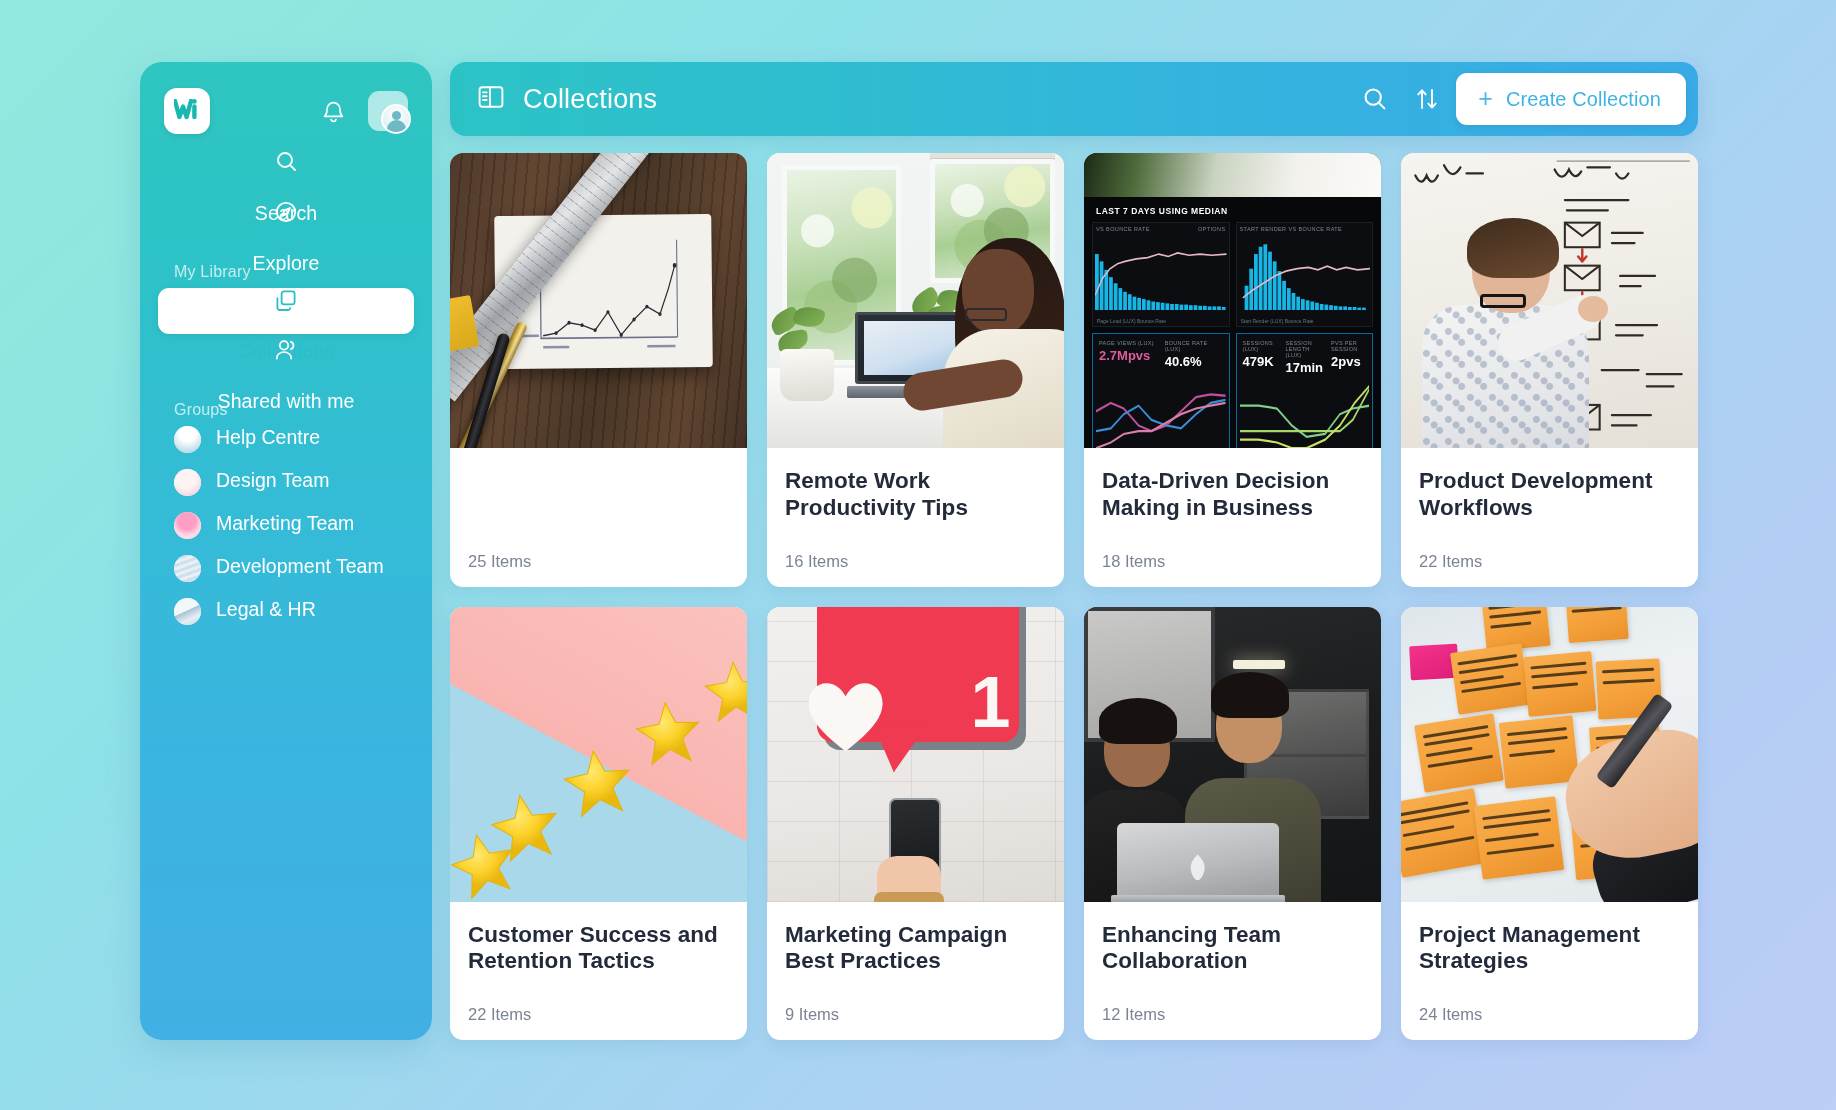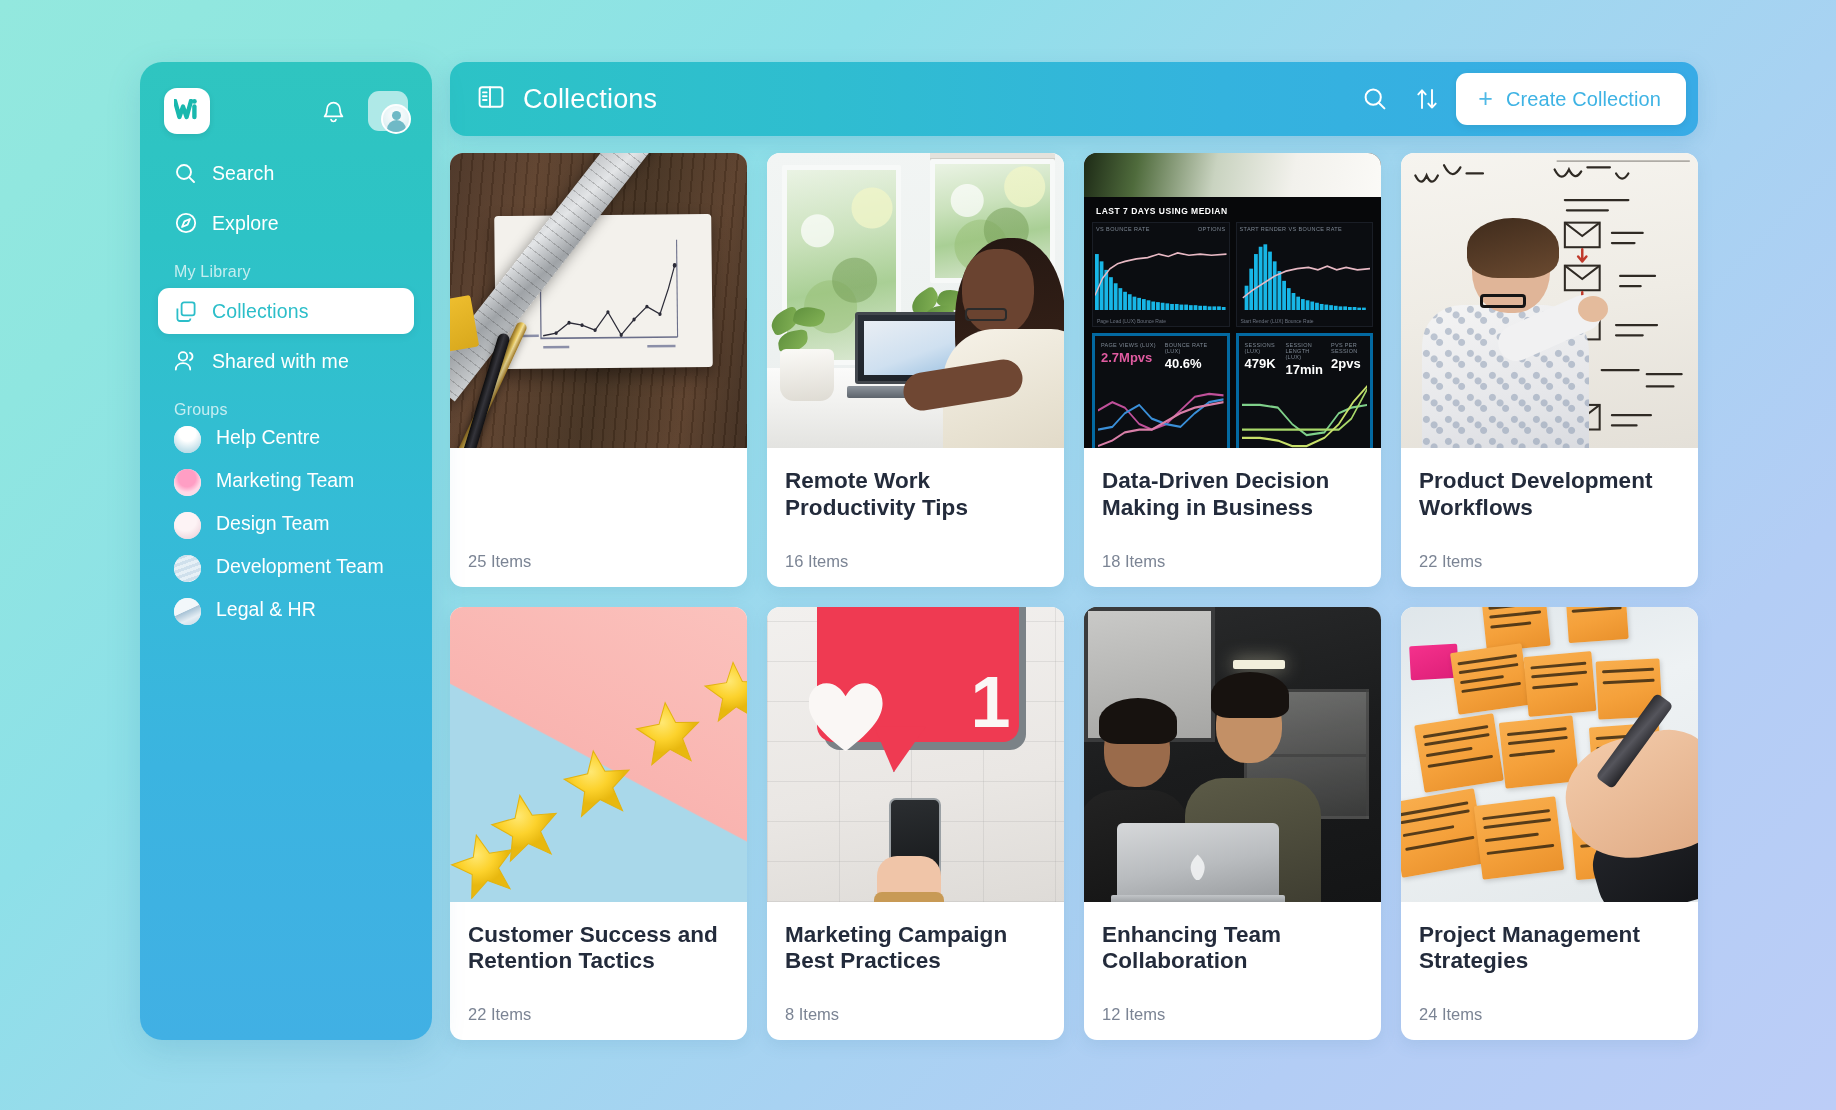--- a/index.html
+++ b/index.html
@@ -116,29 +116,30 @@
     border-radius: 10px 10px 0 0;
     background: #6fb9c6;
   }
 
   
   .nav { margin-top: 14px; }
 
   .nav-item {
     display: flex;
     align-items: center;
-    gap: 15px;
+    gap: 29px;
     height: 46px;
     padding: 0 16px;
     border-radius: 11px;
     color: #ffffff;
     font-size: 19.5px;
     letter-spacing: .1px;
     cursor: pointer;
     margin-bottom: 4px;
+    flex-direction: column;
   }
   .nav-item .ico { width: 23px; height: 23px; display: flex; align-items: center; justify-content: center; flex: 0 0 23px; }
   .nav-item.active {
     background: #ffffff;
     color: #2bbec9;
     box-shadow: 0 2px 8px rgba(0,0,0,.07);
   }
 
   .nav-section {
     color: rgba(255,255,255,.72);
@@ -486,21 +487,21 @@
     position: relative;
     padding: 3px;
   }
   .pane-t {
     color: #7d8793; font-size: 5.5px; letter-spacing: .4px; text-transform: uppercase;
     display: flex; justify-content: space-between;
   }
   .pane svg { position: absolute; left: 2px; top: 14px; width: calc(100% - 4px); height: calc(100% - 30px); }
   .pane-legend { position: absolute; bottom: 2px; left: 4px; color: #6d7480; font-size: 5px; }
   .stats { display: flex; gap: 6px; height: 52%; margin-top: 6px; }
-  .spane { flex: 1; background: #0b0d11; border: 3px solid #0369a1; padding: 4px; position: relative; }
+  .spane { flex: 1; background: #0b0d11; border: 1px solid #0369a1; padding: 4px; position: relative; }
   .srow { display: flex; gap: 8px; padding: 2px 2px 4px 2px; }
   .scell { flex: 1; }
   .scell .lbl { color: #7d8793; font-size: 5.5px; text-transform: uppercase; letter-spacing: .3px; }
   .scell .val { font-size: 13px; font-weight: 700; margin-top: 2px; }
   .v-pink { color: #e05ba0; }
   .v-white { color: #ffffff; }
   .spane svg { position: absolute; left: 3px; bottom: 3px; width: calc(100% - 6px); height: 58%; }
 
   
   .t-board { background: linear-gradient(172deg, #f6f4ef 0%, #efece5 50%, #e4e0d8 100%); }
@@ -796,30 +797,30 @@
 
       <div class="group-item">
         <span class="g-av">
           <i style="background:radial-gradient(circle at 50% 26%, #ffffff 0 34%, #c9e3ec 70%, #a9cfdd 100%);"></i>
         </span>
         <span>Help Centre</span>
       </div>
 
       <div class="group-item">
         <span class="g-av">
+          <i style="background:radial-gradient(circle at 42% 30%, #fdf3f5 0 44%, #f3dde3 72%, #e4cdd5 100%);"></i>
+        </span>
+        <span>Design Team</span>
+      </div>
+
+      <div class="group-item">
+        <span class="g-av">
           <i style="background:radial-gradient(circle at 48% 34%, #ff9ec4 0 38%, #ffd7e6 62%, #f4e3ea 100%);"></i>
         </span>
         <span>Marketing Team</span>
-      </div>
-
-      <div class="group-item">
-        <span class="g-av">
-          <i style="background:radial-gradient(circle at 42% 30%, #fdf3f5 0 44%, #f3dde3 72%, #e4cdd5 100%);"></i>
-        </span>
-        <span>Design Team</span>
       </div>
 
       <div class="group-item">
         <span class="g-av">
           <i style="background:repeating-linear-gradient(160deg,#e6f0f6 0 3px,#cfe0ec 3px 6px);"></i>
         </span>
         <span>Development Team</span>
       </div>
 
 
@@ -1151,21 +1152,21 @@
         <div class="thumb t-heart">
           <span class="bubble"></span>
           <span class="heart-g"></span>
           <span class="one-g">1</span>
           <span class="phone-g"></span>
           <span class="hand-g"></span>
           <span class="sleeve-g"></span>
         </div>
         <div class="card-body">
           <h3 class="card-title">Marketing Campaign Best Practices</h3>
-          <span class="card-count">8 Items</span>
+          <span class="card-count">9 Items</span>
         </div>
       </article>
 
       <article class="card">
         <div class="thumb t-team">
           <span class="tm-win"></span>
           <span class="tm-shelf"></span>
           <span class="tm-lamp"></span>
           <span class="tm-p1">
             <span class="tm-torso"></span>

